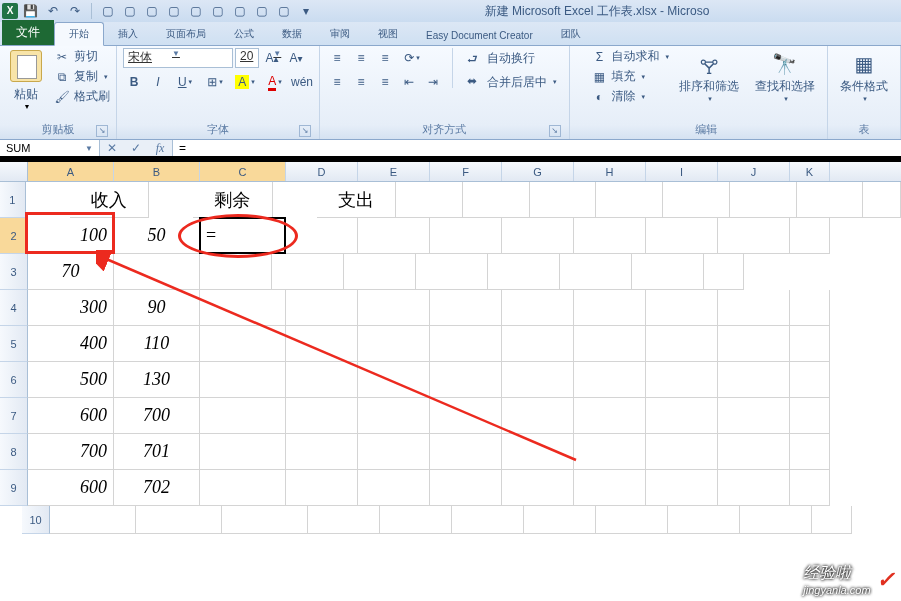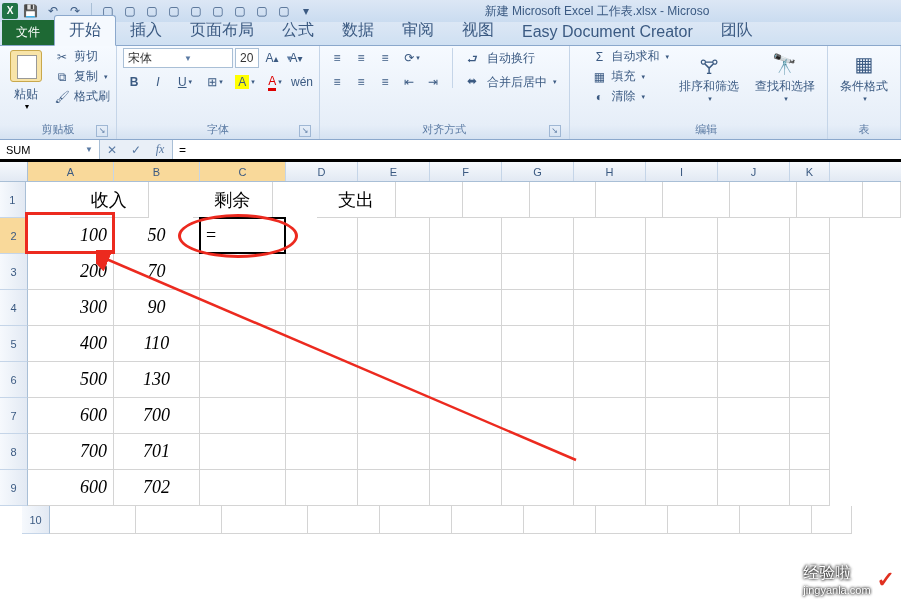--- a/index.html
+++ b/index.html
@@ -9,21 +9,21 @@
 .title-bar { height: 22px; background: linear-gradient(#dce7f5, #cadcf0); display: flex; align-items: center; padding: 0 2px; }
 .title-bar .app-icon { width: 16px; height: 16px; background: #217346; color: #fff; font-size: 10px; font-weight: bold; text-align: center; line-height: 16px; margin-right: 4px; border-radius: 2px; }
 .qat { display: flex; gap: 4px; align-items: center; }
 .qat-btn { width: 18px; height: 18px; display: flex; align-items: center; justify-content: center; cursor: pointer; color: #3b5a82; font-size: 12px; }
 .qat-sep { width: 1px; height: 16px; background: #a9bfd6; margin: 0 3px; }
 .title-text { flex: 1; text-align: center; color: #3b5a82; font-size: 12px; padding-right: 20px; }
 
 
 .ribbon-tabs { height: 24px; background: linear-gradient(#dce7f5, #cfe0f2); display: flex; align-items: flex-end; padding-left: 2px; border-bottom: 1px solid #8ba8cc; }
 .file-tab { background: #1e6934; color: #fff; padding: 4px 14px; font-size: 12px; cursor: pointer; }
-.ribbon-tab { padding: 4px 14px; color: #3b5a82; cursor: pointer; font-size: 16px; }
+.ribbon-tab { padding: 4px 14px; color: #3b5a82; cursor: pointer; font-size: 10px; }
 .ribbon-tab.active { background: #f5f9fe; border: 1px solid #8ba8cc; border-bottom: 1px solid #f5f9fe; margin-bottom: -1px; border-radius: 3px 3px 0 0; }
 
 
 .ribbon { height: 94px; background: linear-gradient(#f6faff, #e6eef8 85%, #d5e2f1); border-bottom: 1px solid #8ba8cc; display: flex; }
 .group { border-right: 1px solid #c5d5e8; display: flex; flex-direction: column; padding: 2px 6px 0; }
 .group-body { flex: 1; display: flex; align-items: flex-start; gap: 4px; }
 .group-label { text-align: center; color: #5a7aa3; font-size: 11px; padding: 2px 0; position: relative; }
 .group-label .launcher { position: absolute; right: 2px; bottom: 2px; width: 12px; height: 12px; border: 1px solid #9fb7d4; font-size: 8px; line-height: 10px; text-align: center; color: #5a7aa3; cursor: pointer; }
 
 
@@ -31,21 +31,21 @@
 .paste-icon { width: 32px; height: 32px; background: #f8e4a8; border: 1px solid #c9a84c; border-radius: 3px; position: relative; }
 .paste-icon::before { content: ""; position: absolute; top: 4px; left: 6px; width: 18px; height: 22px; background: #fff; border: 1px solid #999; }
 .paste-label { margin-top: 4px; color: #3b5a82; }
 .clip-btns { display: flex; flex-direction: column; gap: 3px; margin-left: 4px; }
 .clip-row { display: flex; align-items: center; gap: 4px; cursor: pointer; color: #3b5a82; }
 .clip-row .icn { width: 16px; height: 16px; display: flex; align-items: center; justify-content: center; font-size: 12px; }
 
 
 .font-group .group-body { flex-direction: column; gap: 4px; }
 .font-row { display: flex; gap: 2px; align-items: center; }
-.font-select { border: 1px solid #a9bfd6; background: #fff; height: 20px; padding: 0 4px; font-size: 12px; display: flex; align-items: center; gap: 32px; cursor: pointer; color: #333; }
+.font-select { border: 1px solid #a9bfd6; background: #fff; height: 20px; padding: 0 4px; font-size: 12px; display: flex; align-items: flex-start; gap: 20px; cursor: pointer; color: #333; text-decoration: underline; }
 .font-select.name { width: 110px; }
 .font-select.size { width: 24px; }
 .dd-arrow { font-size: 8px; color: #5a7aa3; }
 .ibtn { width: 22px; height: 20px; border: 1px solid transparent; display: flex; align-items: center; justify-content: center; cursor: pointer; color: #3b5a82; font-size: 12px; }
 .ibtn.dd { width: 28px; }
 .split-arrow { font-size: 7px; margin-left: 2px; }
 
 
 .align-group .group-body { flex-direction: column; gap: 4px; }
 .align-row { display: flex; gap: 2px; align-items: center; }
@@ -53,21 +53,21 @@
 .btn-text .icn { width: 16px; height: 16px; font-size: 12px; }
 .sep-v { width: 1px; height: 40px; background: #c5d5e8; margin: 0 4px; }
 
 
 .edit-group .group-body { flex-direction: row; align-items: flex-start; }
 .edit-col { display: flex; flex-direction: column; gap: 3px; }
 .big-btn { display: flex; flex-direction: column; align-items: center; cursor: pointer; padding: 2px 6px; color: #3b5a82; }
 .big-btn .icn { width: 28px; height: 28px; font-size: 20px; display: flex; align-items: center; justify-content: center; }
 
 
-.formula-bar { height: 22px; border-bottom: 3px solid #000000; display: flex; align-items: stretch; background: #e9eff7; }
+.formula-bar { height: 22px; border-bottom: 6px solid #000000; display: flex; align-items: stretch; background: #e9eff7; }
 .name-box { width: 100px; border-right: 1px solid #a9bfd6; display: flex; align-items: center; padding: 0 6px; background: #fff; font-size: 11px; }
 .name-box .dd-arrow { margin-left: auto; }
 .fb-btns { display: flex; align-items: center; border-right: 1px solid #a9bfd6; background: #e9eff7; }
 .fb-btn { width: 24px; text-align: center; cursor: pointer; color: #5a7aa3; font-size: 12px; }
 .fb-btn.fx { font-style: italic; font-family: serif; }
 .formula-input { flex: 1; background: #fff; padding: 0 6px; display: flex; align-items: center; font-size: 12px; }
 
 
 .grid-area { position: relative; background: #fff; height: 440px; }
 .col-headers { display: flex; height: 20px; border-bottom: 1px solid #a9bfd6; background: linear-gradient(#f6f9fd, #e2e9f3); }
@@ -88,21 +88,21 @@
 .cell.cA, .cell.cB, .cell.cC { width: 86px; }
 .cell.cD, .cell.cE, .cell.cF, .cell.cG, .cell.cH, .cell.cI, .cell.cJ { width: 72px; }
 .cell.cK { width: 40px; }
 .cell.header-cell { justify-content: center; margin-left: 44px; }
 .cell.num { justify-content: flex-end; font-style: italic; }
 .cell.cB.num { justify-content: center; }
 
 .active-cell-border { position: absolute; border: 2px solid #000; pointer-events: none; }
 
 
-.watermark { position: absolute; right: 6px; bottom: 6px; font-size: 16px; color: #fff; text-shadow: 0 0 3px #000, 0 0 3px #000; display: flex; align-items: center; gap: 6px; }
+.watermark { position: absolute; right: 6px; bottom: 6px; font-size: 16px; font-style: italic; color: #fff; text-shadow: 0 0 3px #000, 0 0 3px #000; display: flex; align-items: center; gap: 6px; }
 .watermark .check { color: #e03020; font-size: 22px; font-weight: bold; text-shadow: none; }
 .watermark .sub { font-size: 11px; display: block; }
 
 
 .anno-rect { position: absolute; border: 3px solid #ec2a1f; pointer-events: none; }
 .anno-ellipse { position: absolute; border: 3px solid #ec2a1f; border-radius: 50%; pointer-events: none; }
 .anno-arrow { position: absolute; pointer-events: none; }
 </style>
 </head>
 <body>
@@ -340,21 +340,20 @@
         <div class="cell cE"></div>
         <div class="cell cF"></div>
         <div class="cell cG"></div>
         <div class="cell cH"></div>
         <div class="cell cI"></div>
         <div class="cell cJ"></div>
         <div class="cell cK"></div>
     </div>
     <div class="row">
       <div class="rh">3</div>
-      <div class="cell cA num">200</div>
       <div class="cell cB num">70</div>
       <div class="cell cC"></div>
       <div class="cell cD"></div>
         <div class="cell cE"></div>
         <div class="cell cF"></div>
         <div class="cell cG"></div>
         <div class="cell cH"></div>
         <div class="cell cI"></div>
         <div class="cell cJ"></div>
         <div class="cell cK"></div>

